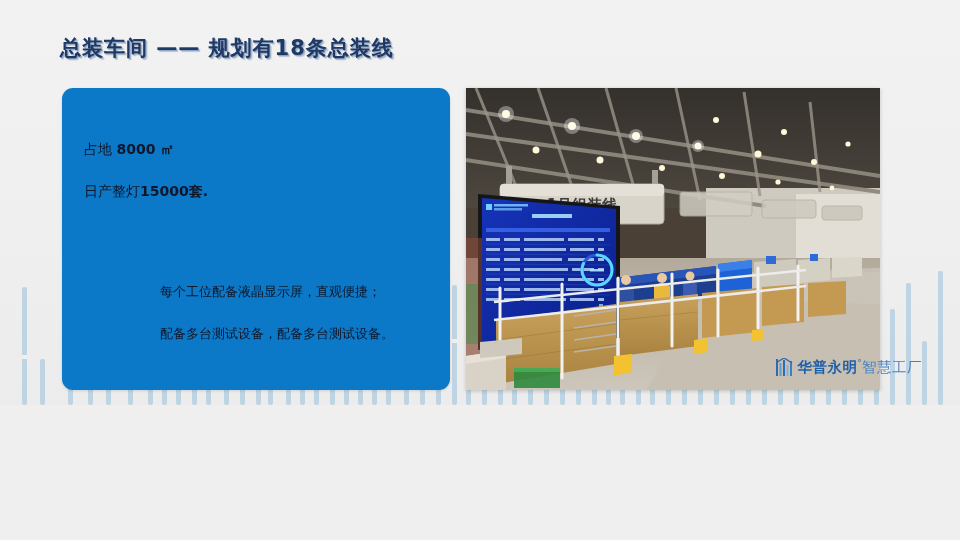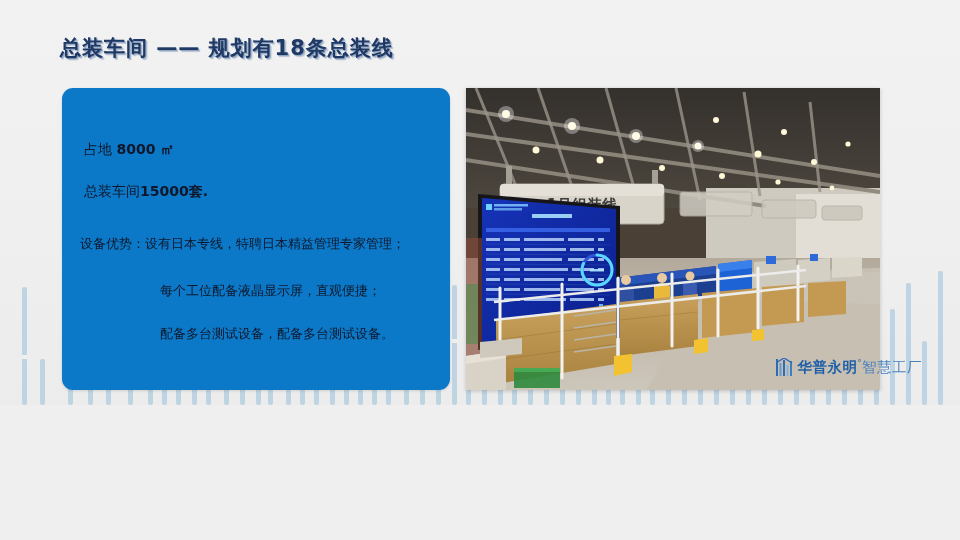--- a/index.html
+++ b/index.html
@@ -73,21 +73,21 @@
   .card-line {
     position: absolute;
     color: #0f172a;
     white-space: nowrap;
     font-size: 13.5px;
     line-height: 1.2;
   }
   #line-area   { left: 22px; top: 53px;  font-size: 14px; }
   #line-output { left: 22px; top: 95px;  font-size: 14px; }
   #line-adv1   { left: 18px; top: 148px; font-size: 13px; }
-  #line-adv2   { left: 98px; top: 196px; font-size: 13px; font-family: Liberation Mono, monospace; }
+  #line-adv2   { left: 98px; top: 196px; font-size: 13px; }
   #line-adv3   { left: 98px; top: 238px; font-size: 13px; }
   .b { font-weight: bold; }
 
   
   #photo {
     position: absolute;
     left: 466px;
     top: 88px;
     width: 414px;
     height: 302px;
@@ -201,24 +201,23 @@
 
   <div id="title">总装车间 —— 规划有18条总装线</div>
 
   <div id="card">
 
     <div class="card-line" id="line-area">
       <span>占地 </span><span class="b">8000 ㎡</span><span></span>
     </div>
 
     <div class="card-line" id="line-output">
-      <span>总装车间</span><span class="b">15000套</span><span class="b">.</span>
+      <span>日产整灯</span><span class="b">15000套</span><span class="b">.</span>
     </div>
 
-    <div class="card-line" id="line-adv1">设备优势：设有日本专线，特聘日本精益管理专家管理；</div>
     <div class="card-line" id="line-adv2">每个工位配备液晶显示屏，直观便捷；</div>
     <div class="card-line" id="line-adv3">配备多台测试设备，配备多台测试设备。</div>
   </div>
 
   <div id="photo">
     <svg width="414" height="302" viewBox="0 0 414 302" xmlns="http://www.w3.org/2000/svg">
       <defs>
         <linearGradient id="ceil" x1="0" y1="0" x2="0" y2="1">
           <stop offset="0%" stop-color="#34302c"></stop>
           <stop offset="100%" stop-color="#4d473f"></stop>

